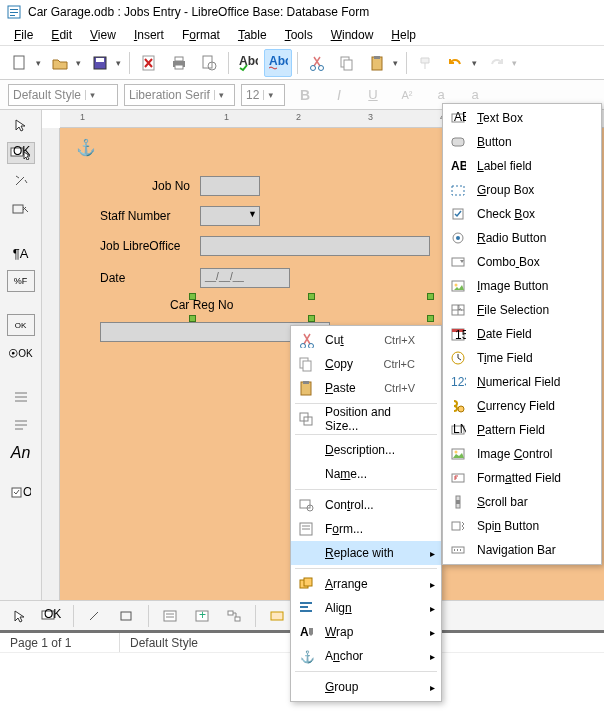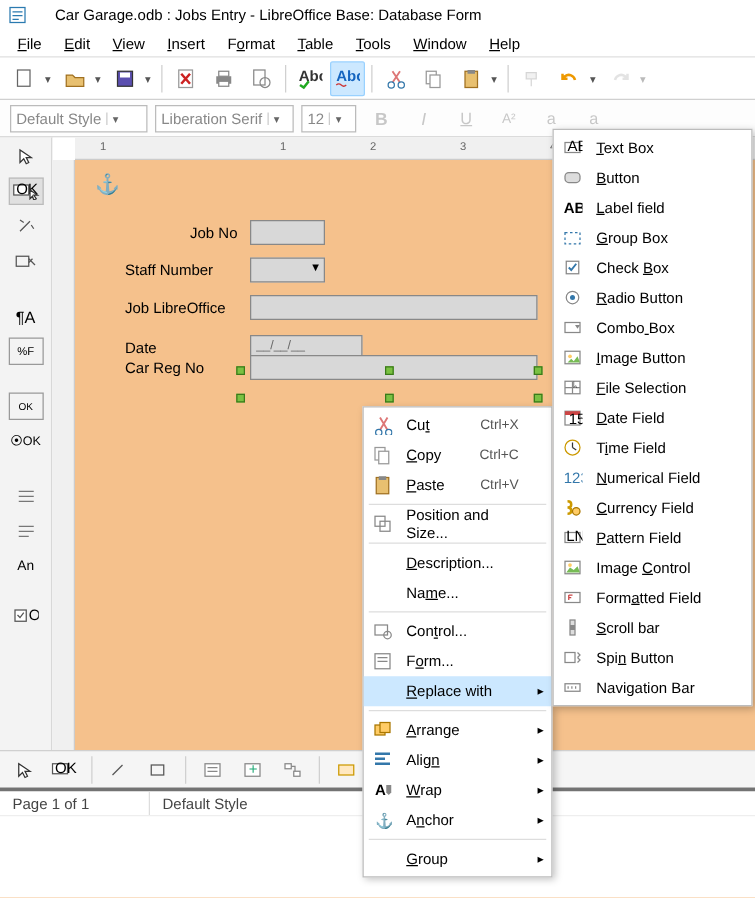--- a/index.html
+++ b/index.html
@@ -1,17 +1,17 @@
 <!DOCTYPE html>
 <html><head>
 <meta charset="utf-8">
 <style>
 * { box-sizing: border-box; margin: 0; padding: 0; font-family: "Segoe UI", Tahoma, sans-serif; font-size: 12px; }
 body { background: #fff; width: 604px; height: 718px; overflow: hidden; position: relative; }
-.titlebar { height: 24px; background: #fff; display: flex; align-items: center; padding: 0 6px; gap: 22px; }
+.titlebar { height: 24px; background: #fff; display: flex; align-items: center; padding: 0 6px; gap: 6px; }
 .titlebar-icon { width: 16px; height: 16px; display: inline-flex; align-items: center; justify-content: center; }
 .menubar { height: 22px; display: flex; align-items: center; padding: 0 6px; gap: 2px; border-bottom: 1px solid #e0e0e0; }
 .menu-item { padding: 2px 8px; cursor: default; }
 .und { text-decoration: underline; }
 .toolbar { height: 34px; display: flex; align-items: center; padding: 0 6px; gap: 2px; border-bottom: 1px solid #d0d0d0; }
 .tool-btn { width: 28px; height: 28px; display: inline-flex; align-items: center; justify-content: center; border: 1px solid transparent; border-radius: 2px; }
 .tool-btn.hl { background: #cce8ff; border-color: #99d1ff; }
 .tool-sep { width: 1px; height: 22px; background: #d0d0d0; margin: 0 3px; }
 .drop-arrow { width: 8px; font-size: 9px; color: #555; }
 .fmt-bar { height: 30px; display: flex; align-items: center; padding: 0 8px; gap: 6px; border-bottom: 1px solid #d0d0d0; background: #fdfdfd; }
@@ -233,21 +233,21 @@
     <div class="rail-btn">
         <svg width="16" height="14">
           <path d="M2 3h12M2 7h12M2 11h12" stroke="#777"></path>
         </svg>
       </div>
     <div class="rail-btn">
         <svg width="16" height="14">
           <path d="M2 3h12M2 7h12M2 11h8" stroke="#777"></path>
         </svg>
       </div>
-    <div class="rail-btn" style="font-size:11px">An</div>
+    <div class="rail-btn" style="font-style:italic;font-size:16px">An</div>
     <div style="height:6px"></div>
     <div class="rail-btn">
         <svg width="20" height="12">
           <rect x="1" y="1" width="9" height="9" fill="#fff" stroke="#555"></rect>
           <path d="M3 5l2 2 3-4" stroke="#555" fill="none"></path>
           <text x="12" y="9" font-size="8">OK</text>
         </svg>
       </div>
   </div>
 
@@ -276,21 +276,21 @@
             </div>
           </div>
           <div class="form-row" style="top: 108px;">
             <div class="form-label">Job LibreOffice</div>
             <div class="form-field" style="width: 230px; position: relative;"></div>
           </div>
           <div class="form-row" style="top: 140px;">
             <div class="form-label">Date</div>
             <div class="form-field" style="width: 90px; position: relative; color: rgb(102, 102, 102); font-size: 10px; padding: 2px 4px;">__/__/__</div>
           </div>
-          <div class="form-row" style="top: 156px;">
+          <div class="form-row" style="top: 170px; flex-direction: column;">
             <div class="form-label">Car Reg No</div>
             <div class="form-field" style="width: 230px; position: relative;"></div>
           </div>
         </div>
     <div class="sel-handle" style="left: 129px; top: 165px;"></div>
         <div class="sel-handle" style="left: 248px; top: 165px;"></div>
         <div class="sel-handle" style="left: 367px; top: 165px;"></div>
         <div class="sel-handle" style="left: 129px; top: 187px;"></div>
         <div class="sel-handle" style="left: 248px; top: 187px;"></div>
         <div class="sel-handle" style="left: 367px; top: 187px;"></div>

